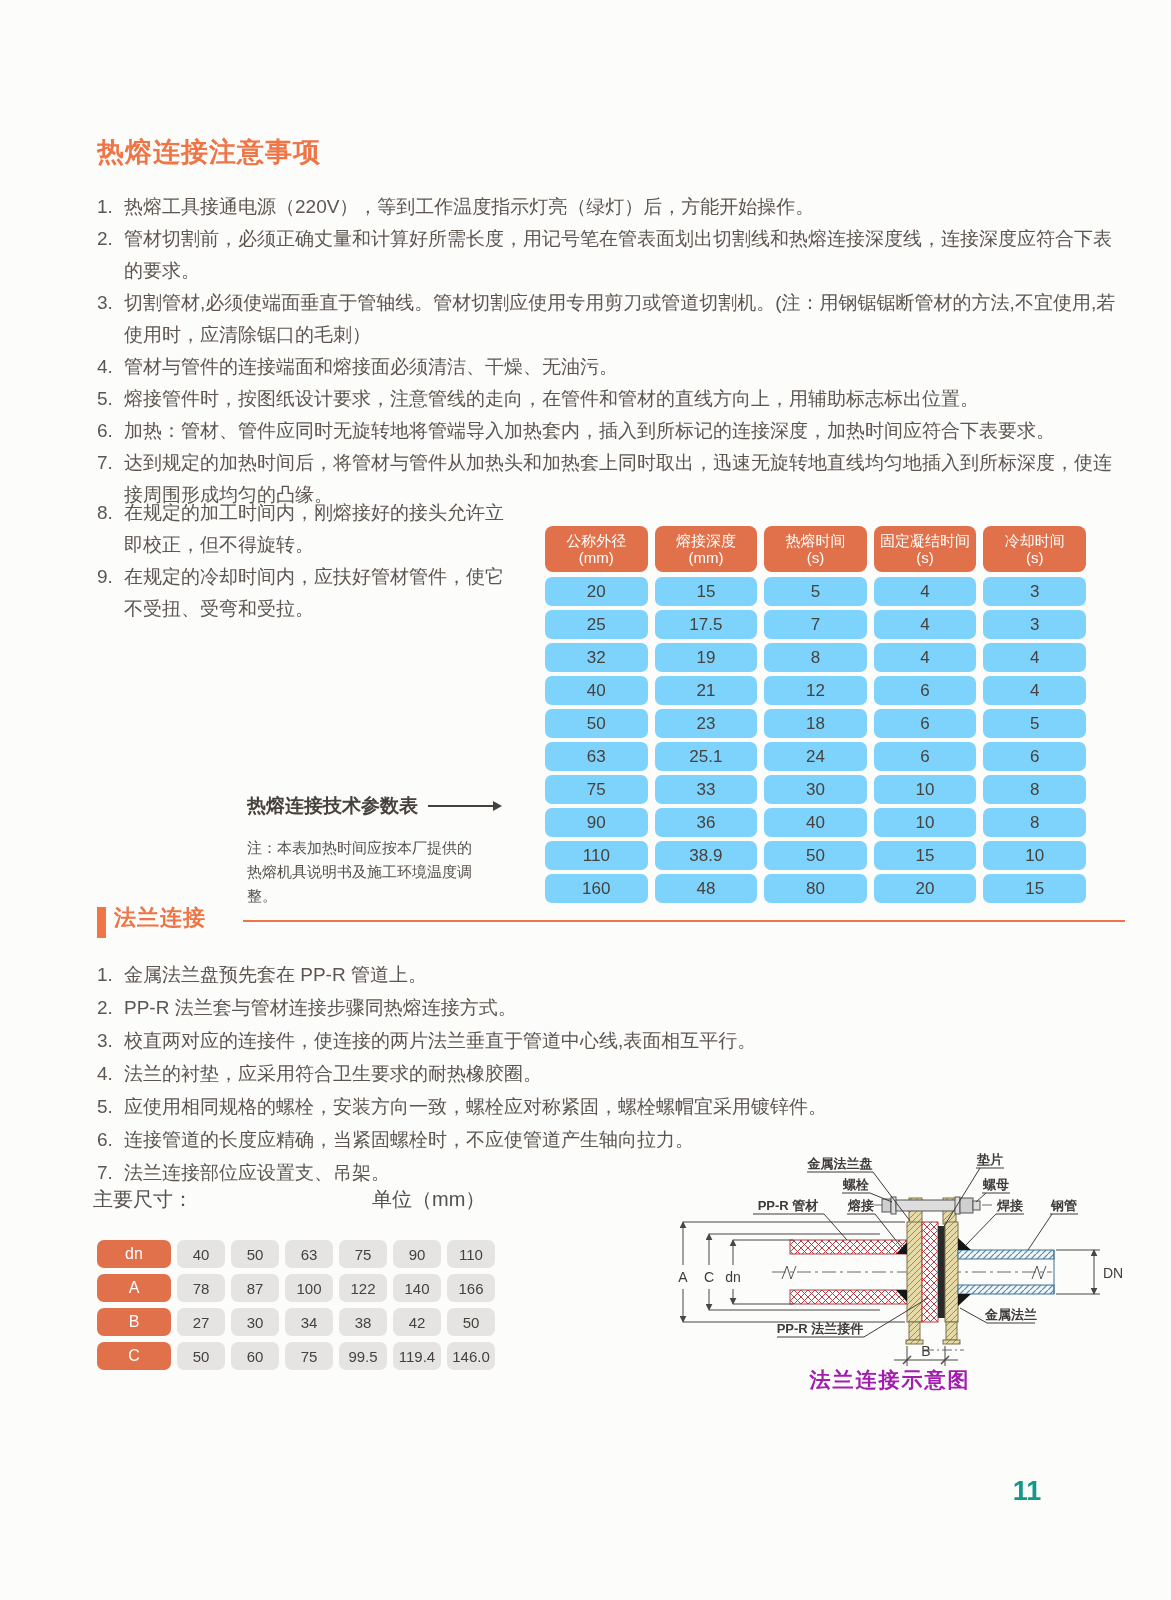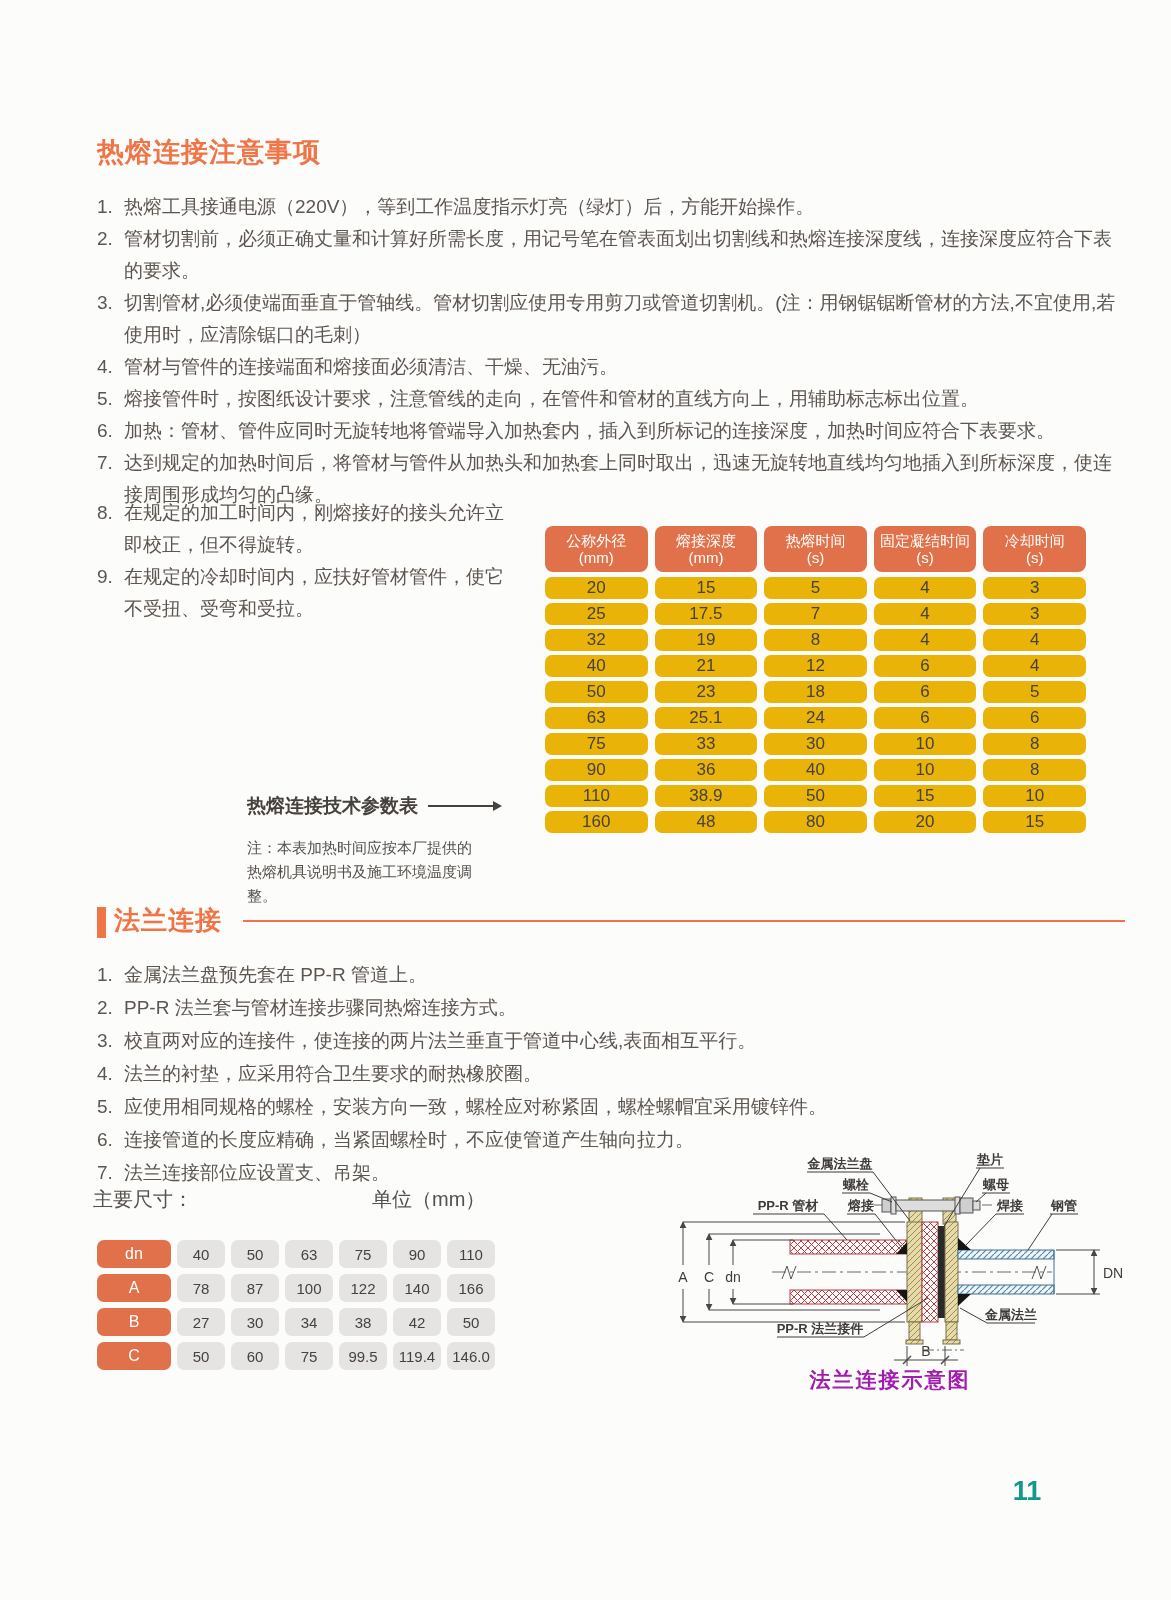--- a/index.html
+++ b/index.html
@@ -6,21 +6,21 @@
   .page{
     position:relative;width:1171px;height:1600px;margin:0 auto;
     background:#fcfcfb;overflow:hidden;
     font-family:"Liberation Sans","DejaVu Sans",sans-serif;
     color:#5d5650;
   }
   .abs{position:absolute;}
   
   .h1{left:97px;top:134px;font-size:27px;font-weight:600;color:#ef7446;letter-spacing:1px;}
   .sec2-bar{left:97px;top:907px;width:9px;height:31px;background:#ef7446;}
-  .sec2-title{left:114px;top:903px;font-size:26px;font-weight:600;color:#ef7446;letter-spacing:1px;}
+  .sec2-title{left:114px;top:903px;font-size:22px;font-weight:600;color:#ef7446;letter-spacing:1px;}
   .sec2-line{left:243px;top:920px;width:882px;height:2px;background:#ef7446;}
   
   .list{font-size:19px;line-height:32px;}
   .li{display:flex;}
   .li .num{flex:0 0 27px;}
   .li .txt{flex:1;}
   .list1{left:97px;top:191px;width:1032px;}
   .list-side{left:97px;top:497px;width:424px;}
   .list2{left:97px;top:958px;width:1032px;line-height:33px;}
   
@@ -29,21 +29,21 @@
   .note-arrow{display:inline-block;width:66px;height:2px;background:#47413c;margin-left:10px;position:relative;}
   .note-arrow:after{content:"";position:absolute;right:-8px;top:-4px;border-left:9px solid #47413c;border-top:5px solid transparent;border-bottom:5px solid transparent;}
   .note-text{margin-top:17px;width:238px;font-size:15px;line-height:24px;color:#55504b;}
   
   .tbl1{left:545px;top:526px;width:541px;}
   .hrow{display:flex;gap:7px;margin-bottom:5px;}
   .th{flex:1;height:46px;border-radius:8px;background:#e0714a;color:#fff;
       display:flex;flex-direction:column;justify-content:center;align-items:center;
       font-size:15px;line-height:17px;text-align:center;}
   .tr{display:flex;gap:7px;margin-bottom:4px;}
-  .td{flex:1;height:22px;border-radius:7px;background:#eab308;color:#46423e;
+  .td{flex:1;height:29px;border-radius:7px;background:#7dd3fc;color:#46423e;
       font-size:17px;display:flex;justify-content:center;align-items:center;}
   
   .dims-label{left:93px;top:1186px;font-size:20px;color:#55504b;}
   .unit-label{left:372px;top:1186px;font-size:20px;color:#55504b;}
   .tbl2{left:97px;top:1240px;}
   .dr{display:flex;gap:6px;margin-bottom:6px;}
   .dh{width:74px;height:28px;border-radius:7px;background:#e0714a;color:#fff;
       font-size:16px;display:flex;justify-content:center;align-items:center;}
   .dc{width:48px;height:28px;border-radius:7px;background:#e5e4e2;color:#46423e;
       font-size:15px;display:flex;justify-content:center;align-items:center;}

